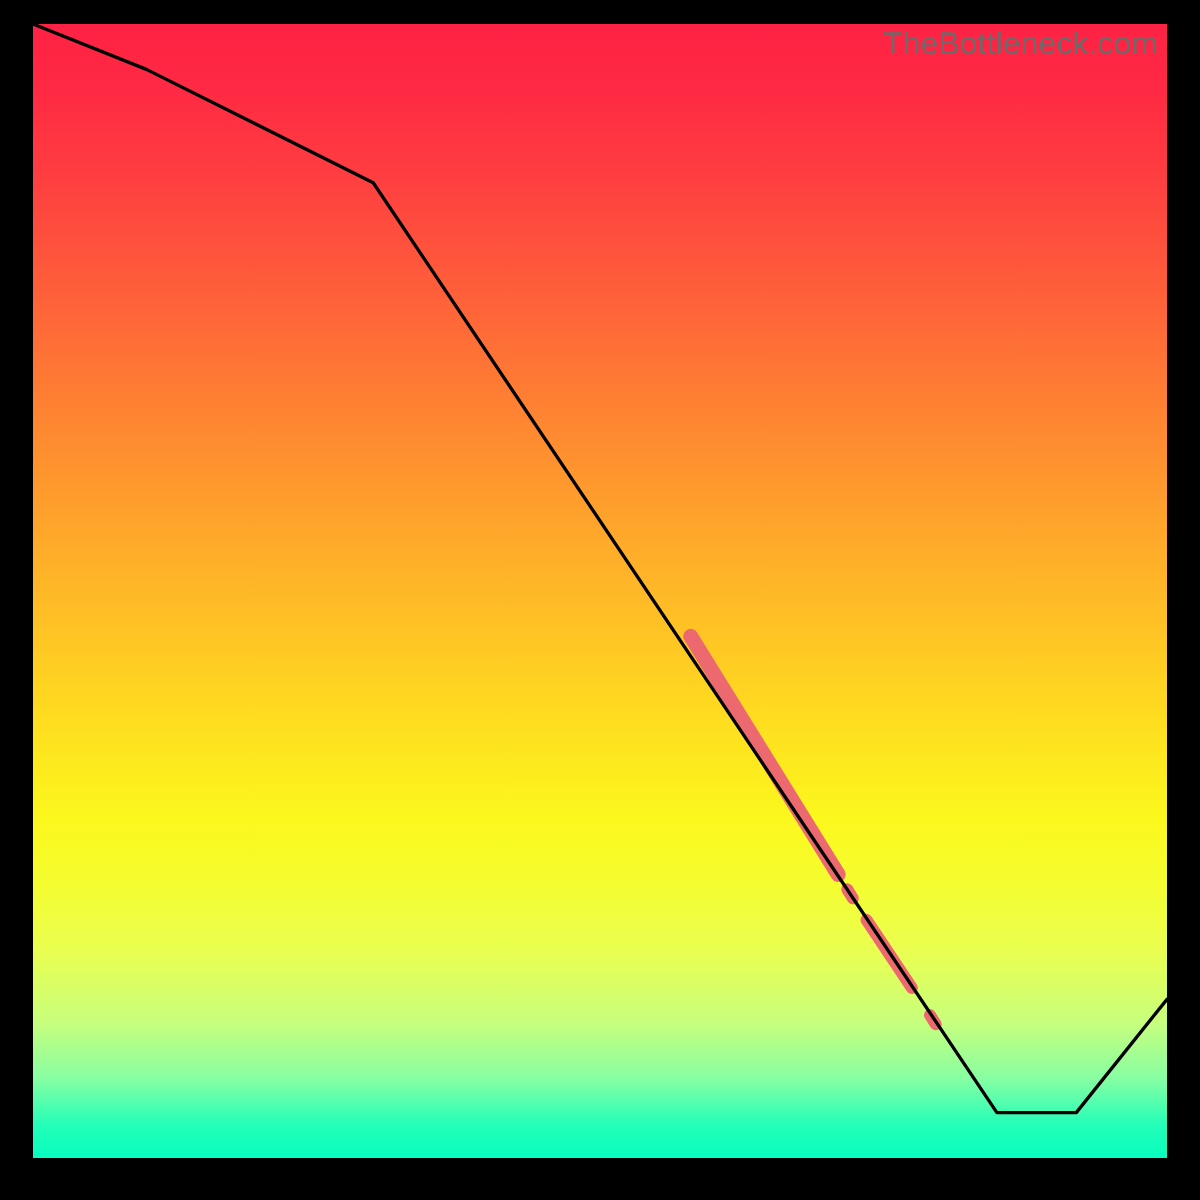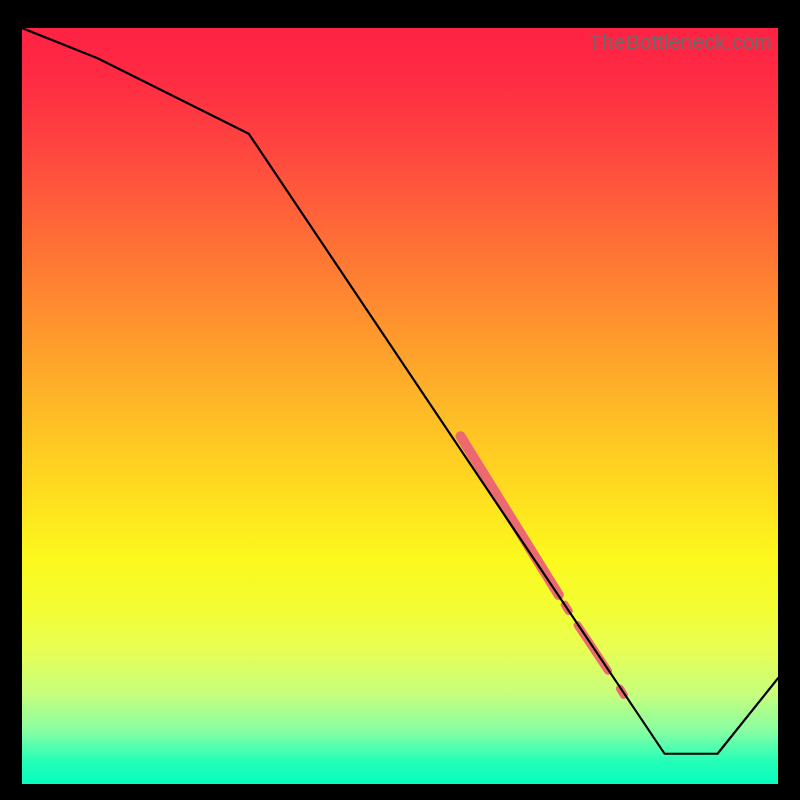--- a/index.html
+++ b/index.html
@@ -6,21 +6,21 @@
   html, body { width: 800px; height: 800px; overflow: hidden; background: #000; }
   .outer {
     width: 800px;
     height: 800px;
     background: #000;
     position: relative;
   }
   .plot-area {
     position: absolute;
     left: 22px;
-    top: 28px;
+    top: 16px;
     width: 756px;
     height: 756px;
   }
   .gradient-bg {
     position: absolute;
     inset: 0;
     background: linear-gradient(180deg,
       #fe2244 0%,
       #fe2a43 6%,
       #fe4040 14%,

